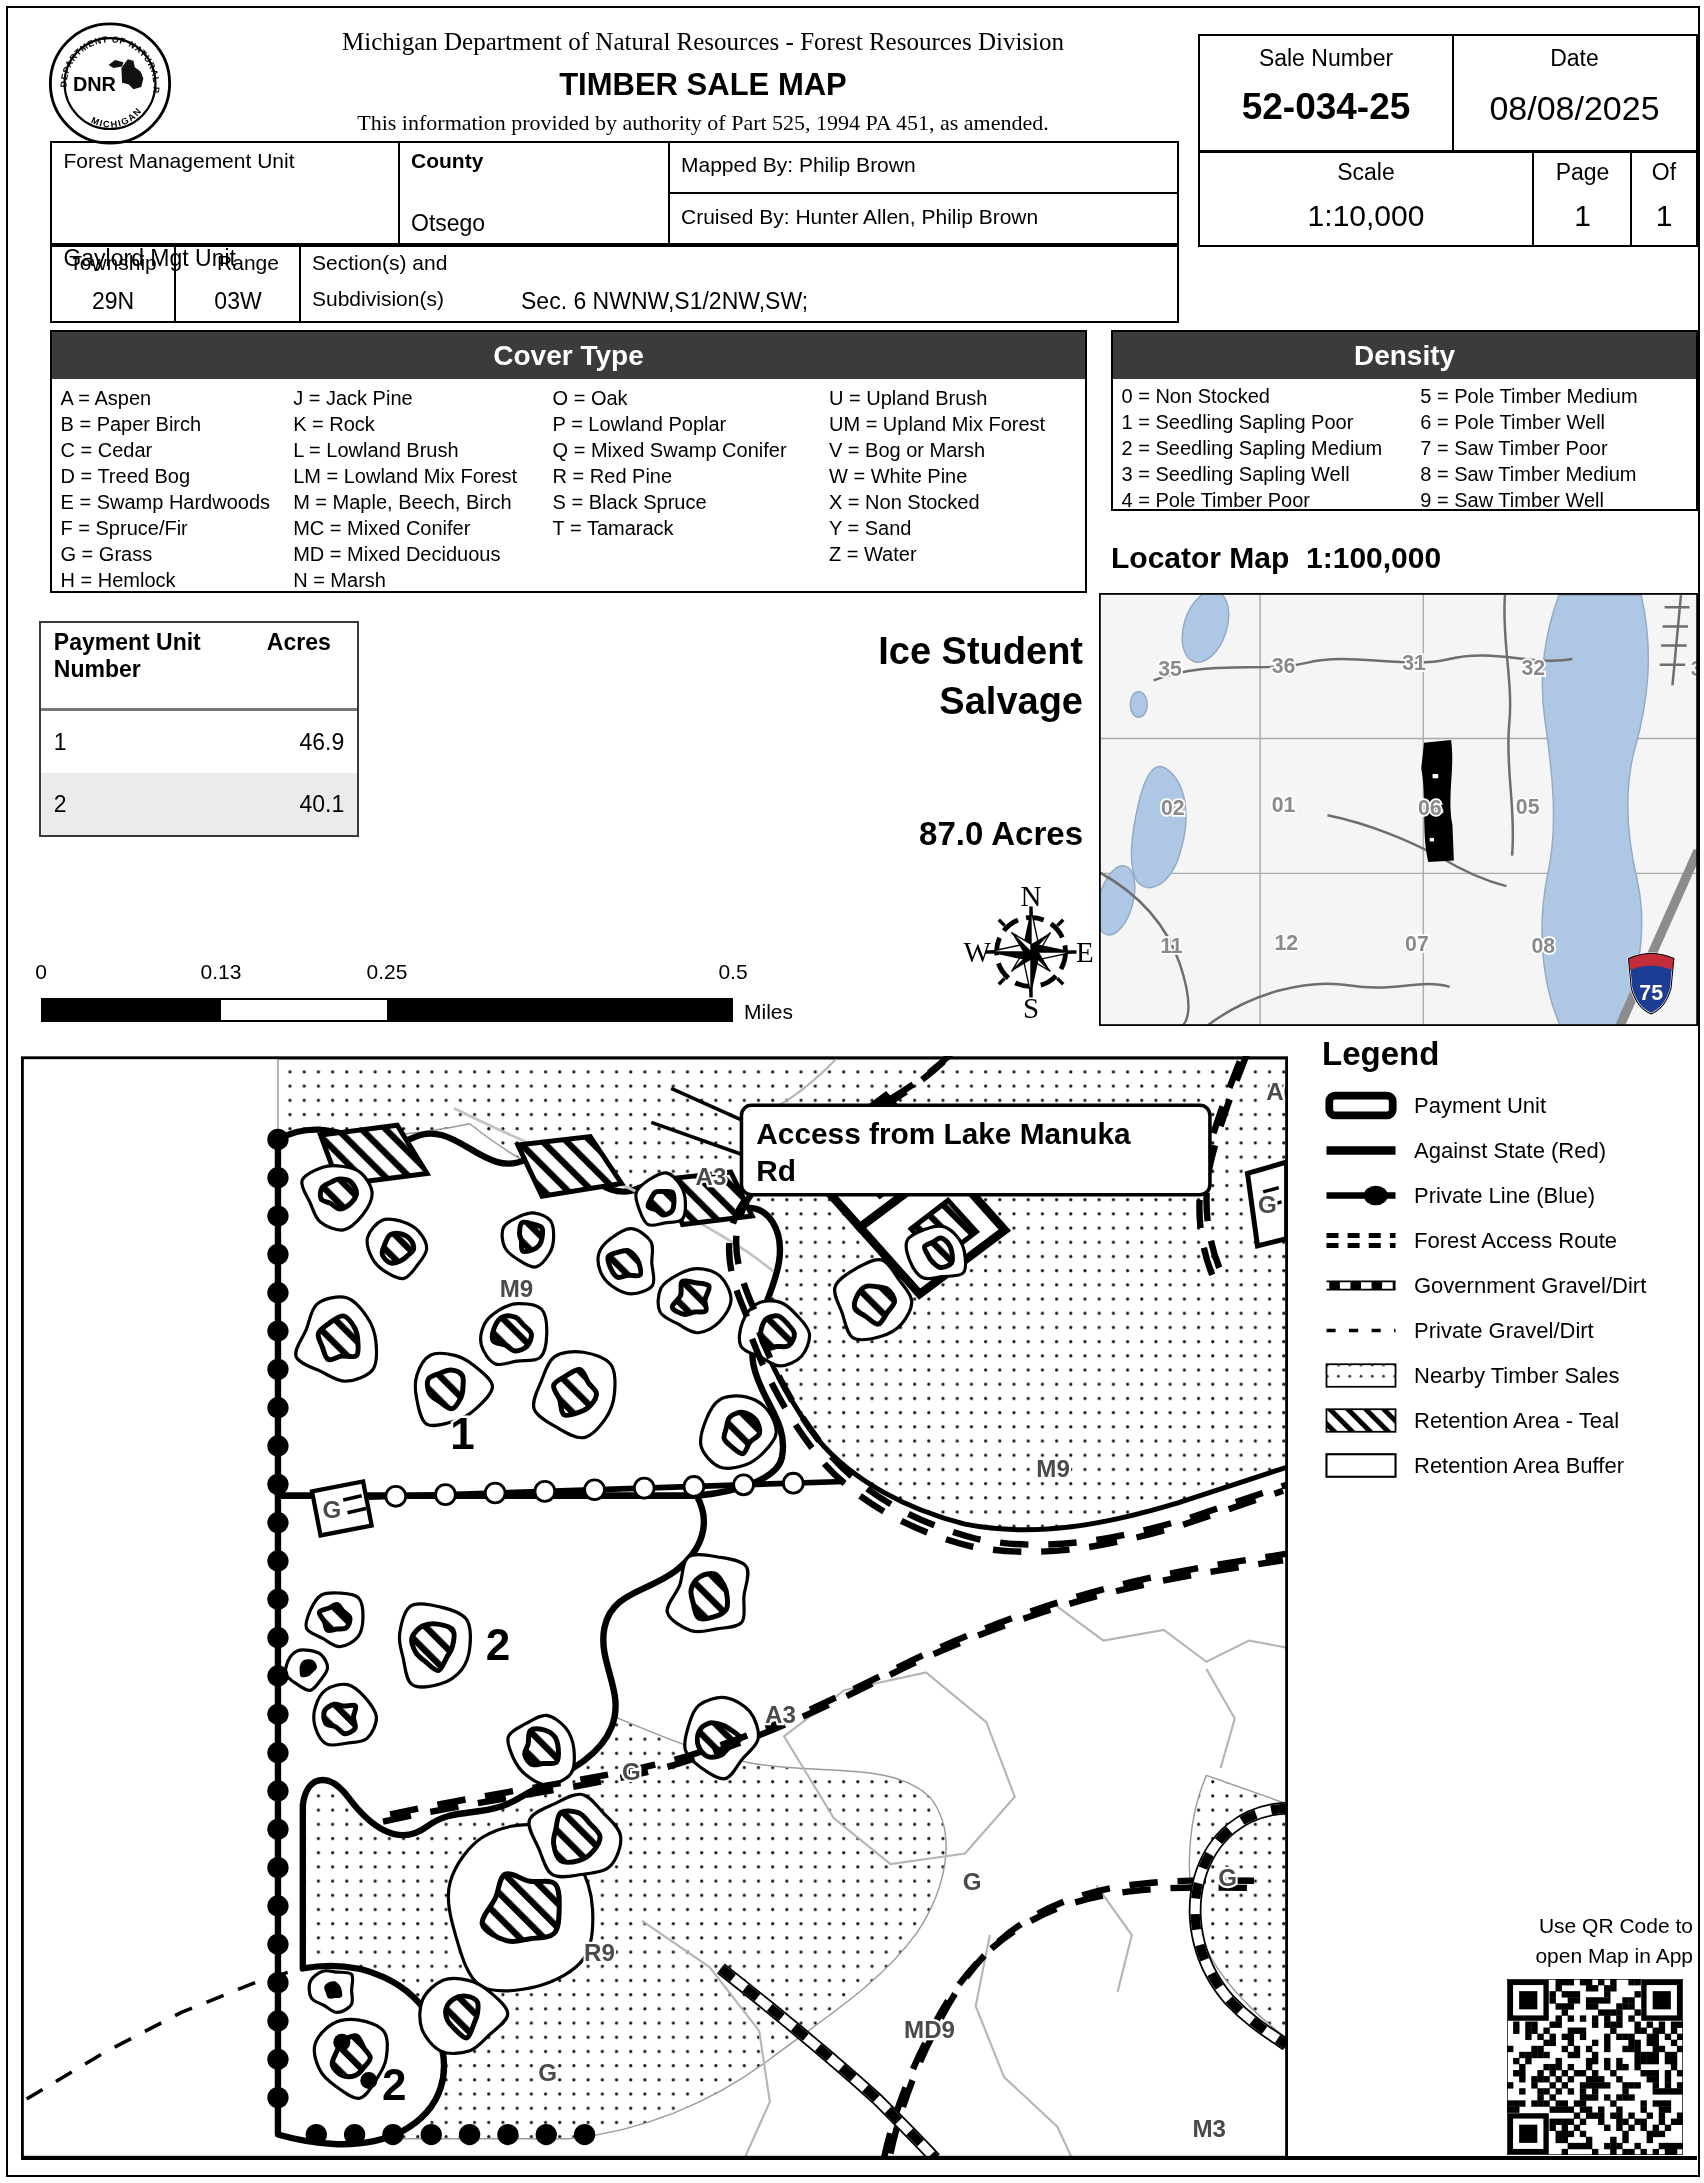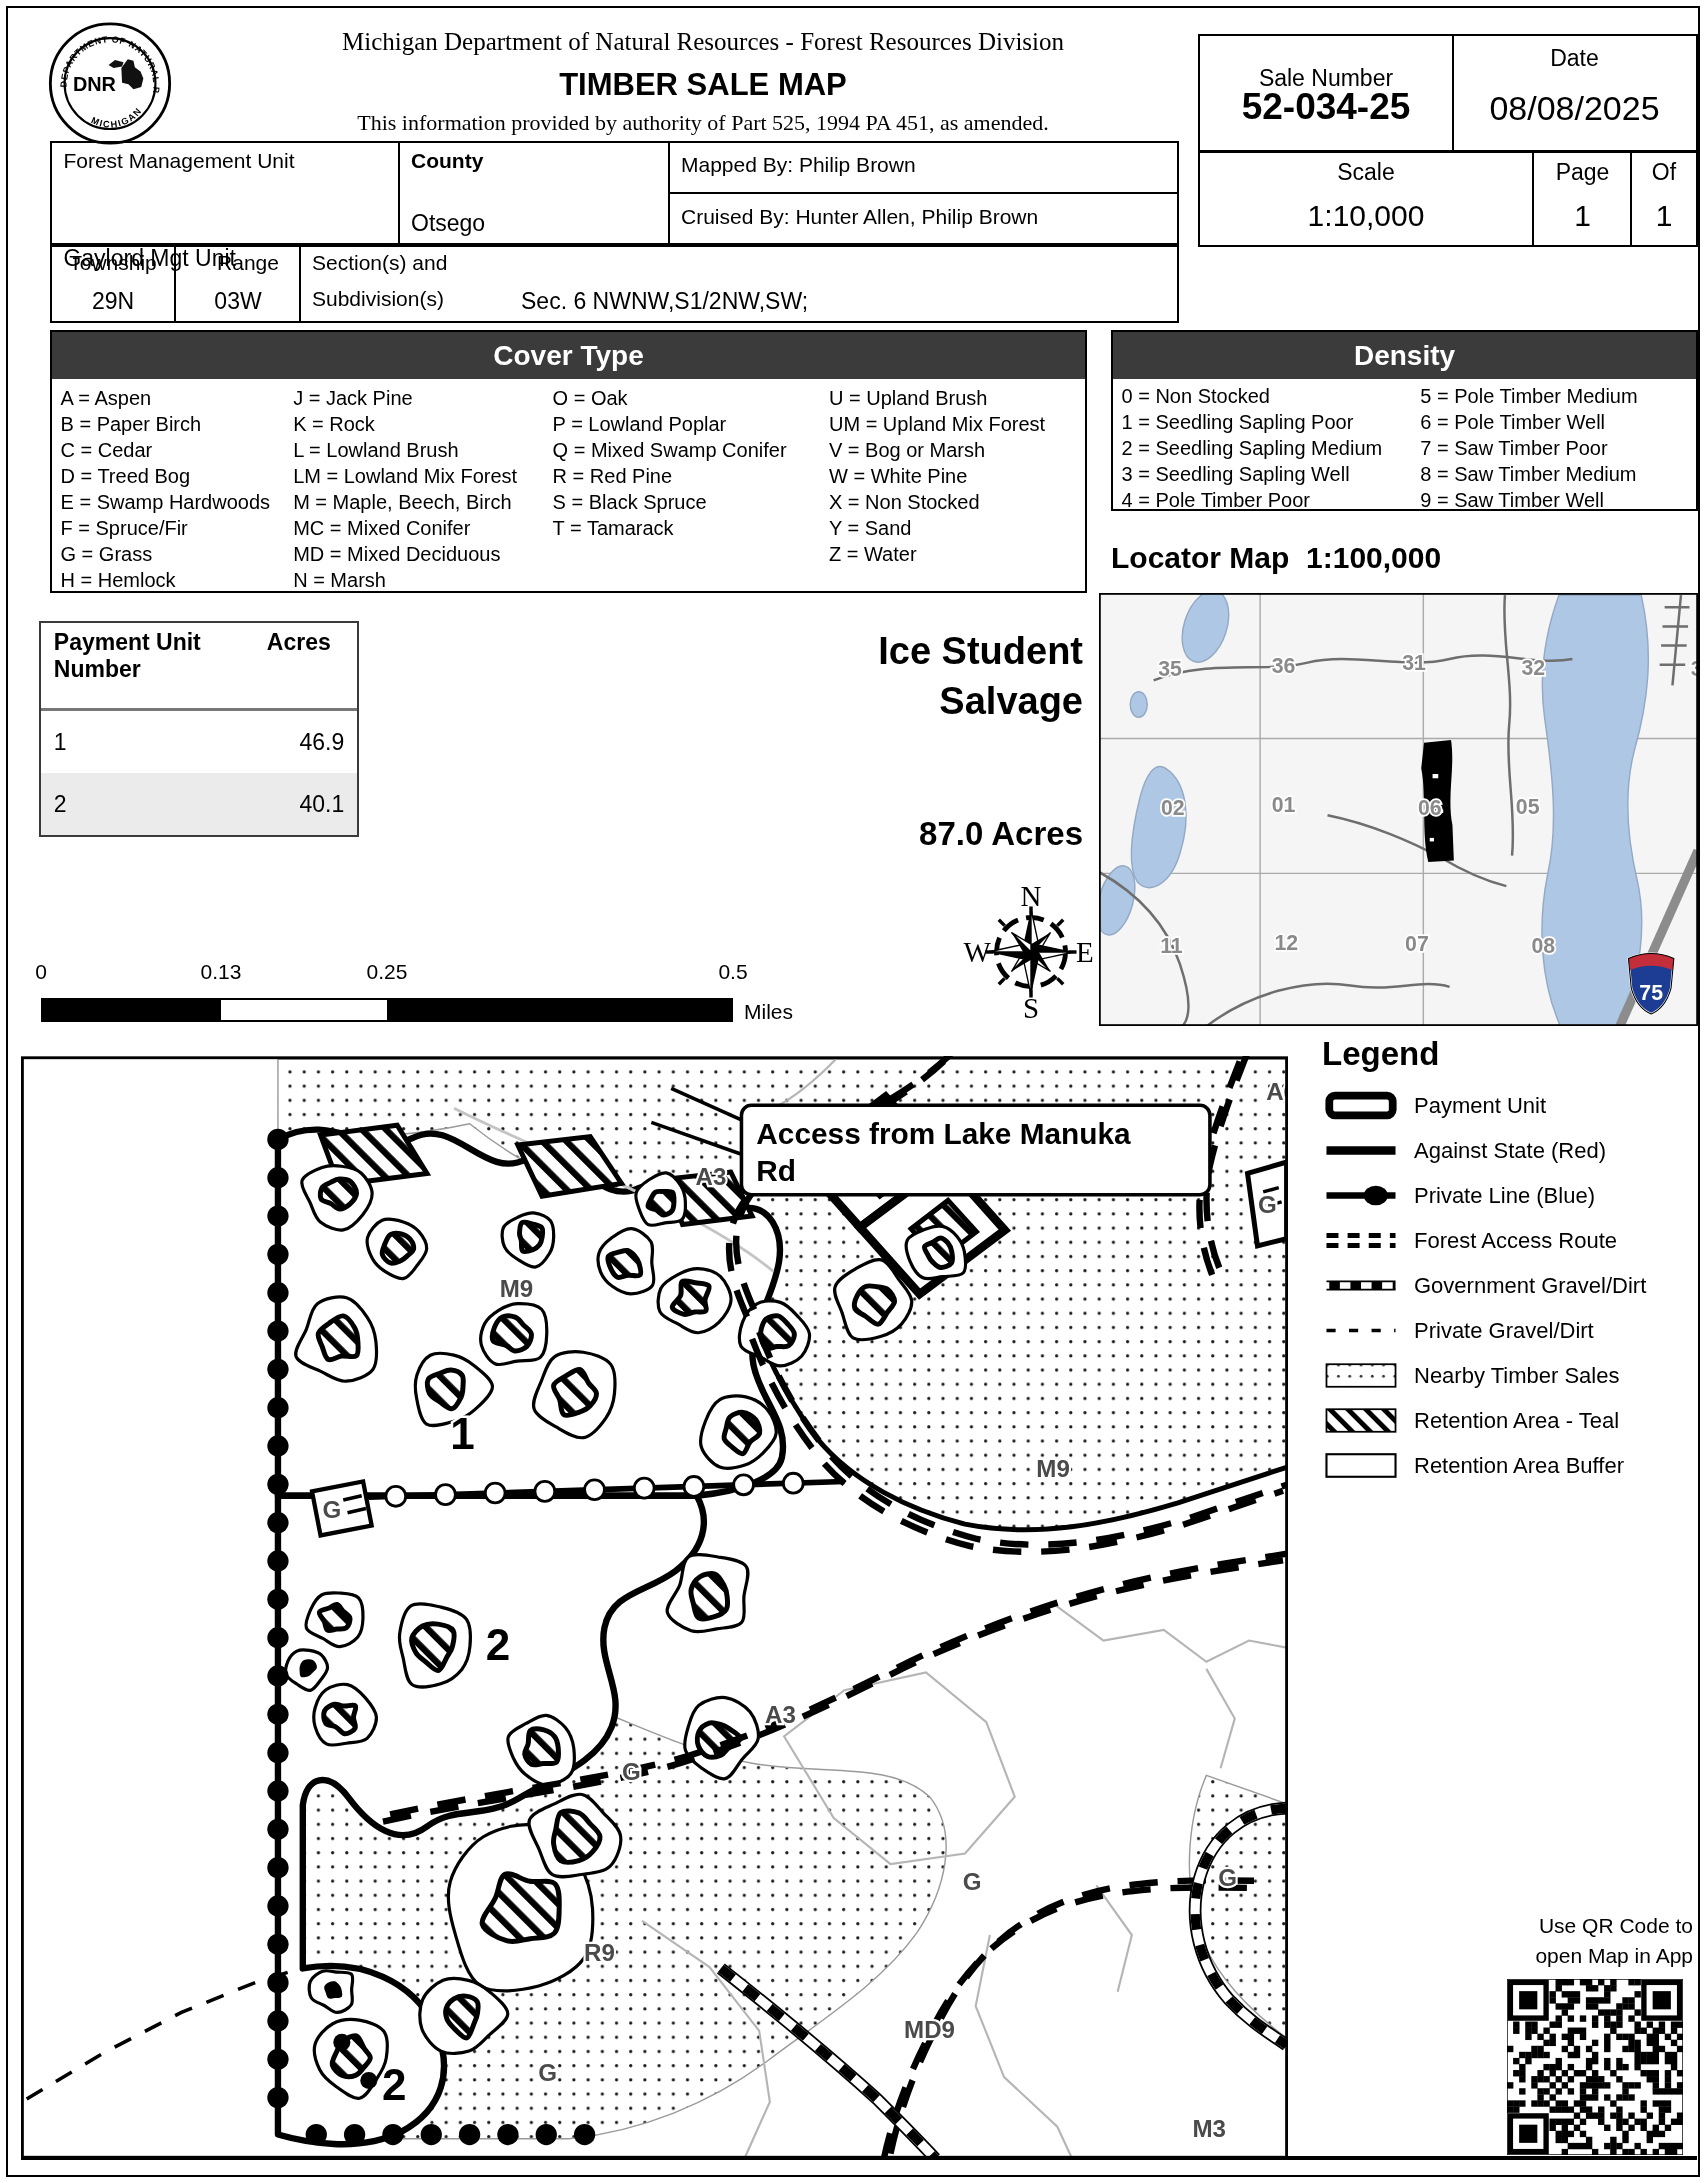--- a/index.html
+++ b/index.html
@@ -60,21 +60,21 @@
       <path d="M-16,-22 l9,-7 l12,3 l-2,6 l-12,2 z" fill="#111"></path>
     </g>
   </svg>
 
   <div class="abs serif ctr" style="left:213px;top:28px;width:980px;font-size:25px;">Michigan Department of Natural Resources - Forest Resources Division</div>
   <div class="abs ctr" style="left:213px;top:67px;width:980px;font-size:31px;font-weight:bold;">TIMBER SALE MAP</div>
   <div class="abs serif ctr" style="left:213px;top:110px;width:980px;font-size:22px;">This information provided by authority of Part 525, 1994 PA 451, as amended.</div>
 
   <div class="abs box" style="left:1198px;top:34px;width:500px;height:119px;">
     <div class="vline" style="left:252px;"></div>
-    <div class="abs ctr" style="left:0;top:8.5px;width:252px;font-size:23px;margin-top:20px;">Sale Number</div>
+    <div class="abs ctr" style="left:0;top:8.5px;width:252px;font-size:23px;">Sale Number</div>
     <div class="abs ctr" style="left:0;top:50px;width:252px;font-size:37px;font-weight:bold;">52-034-25</div>
     <div class="abs ctr" style="left:254px;top:8.5px;width:241px;font-size:23px;">Date</div>
     <div class="abs ctr" style="left:254px;top:53px;width:241px;font-size:34px;">08/08/2025</div>
   </div>
 
   <div class="abs box" style="left:1198px;top:150px;width:500px;height:97px;">
     <div class="vline" style="left:332px;"></div>
       <div class="vline" style="left:430px;"></div>
     <div class="abs ctr" style="left:0;top:7px;width:332px;font-size:23px;">Scale</div>
     <div class="abs ctr" style="left:0;top:47px;width:332px;font-size:30px;">1:10,000</div>

